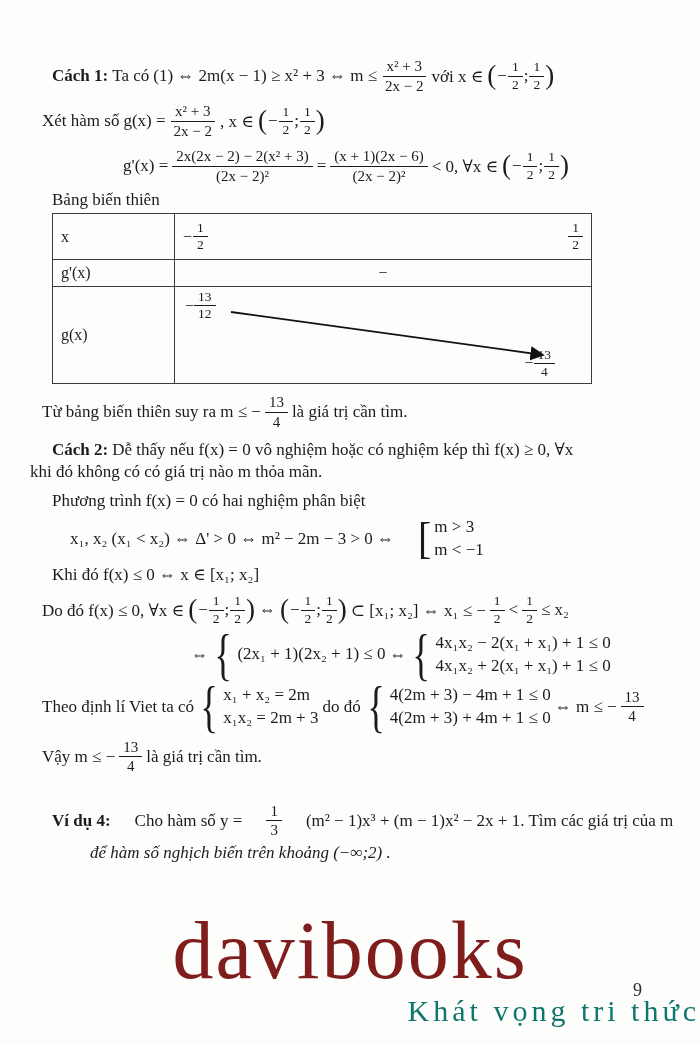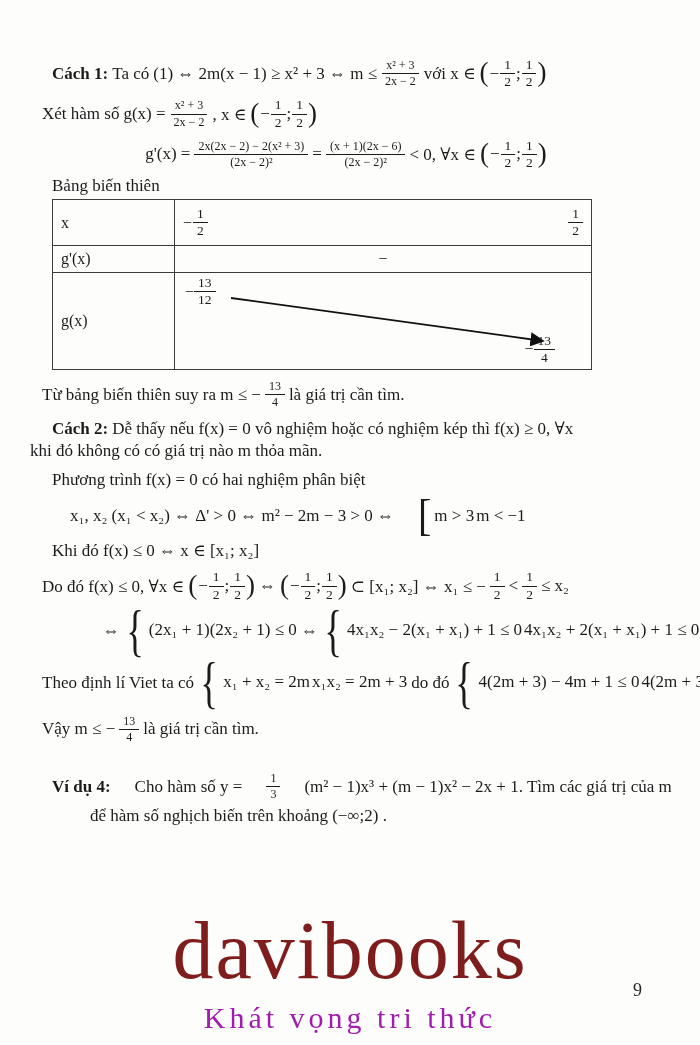--- a/index.html
+++ b/index.html
@@ -13,36 +13,36 @@
     position: relative;
     overflow: hidden;
   }
   .page { position: relative; z-index: 1; padding: 58px 38px 0 30px; }
   .row { display: flex; align-items: center; gap: 4px; margin: 0 0 9px 0; white-space: nowrap; }
   .mb2 { margin-bottom: 2px; } .mb4 { margin-bottom: 4px; gap: 24px; } .mb6 { margin-bottom: 6px; }
   .mb12 { margin-bottom: 28px; }
   .ind1 { padding-left: 22px; }
   .ind2 { padding-left: 12px; }
   .ind3 { padding-left: 40px; }
-  .ind4 { padding-left: 60px; }
+  .ind4 { padding-left: 60px; font-style: italic; }
   .center { justify-content: center; }
   .shiftr { position: relative; left: 55px; }
   .bold { font-weight: bold; }
 
   .frac { display: inline-flex; flex-direction: column; align-items: center; line-height: 1.18; text-align: center; }
   .frac .num { padding: 0 4px 1px 4px; border-bottom: 1px solid #1b1b1b; display: block; }
   .frac .den { padding: 1px 4px 0 4px; display: block; }
   .sfrac { font-size: 13.5px; line-height: 1.05; }
-  .mfrac { font-size: 12px; line-height: 1.1; }
+  .mfrac { font-size: 15px; line-height: 1.1; }
 
   .interval { display: inline-flex; align-items: center; gap: 1px; }
   .bp { font-size: 27px; line-height: 1; transform: translateY(-1px); }
 
   .cases { display: inline-flex; align-items: center; gap: 3px; }
-  .crows { display: inline-flex; flex-direction: row; align-items: flex-start; gap: 2px; line-height: 1.22; }
+  .crows { display: inline-flex; flex-direction: column; align-items: flex-start; gap: 2px; line-height: 1.22; }
   .brace { font-size: 46px; line-height: 1; display: inline-block; transform: scaleY(1.25) scaleX(0.8); transform-origin: center; }
   .bracket { font-size: 40px; line-height: 1; display: inline-block; transform: scaleY(1.1); transform-origin: center; }
 
   .caption { margin: 0 0 3px 0; }
 
   .bbt {
     width: 540px; margin: 0 0 10px 22px;
     border: 1.3px solid #3c3c3c;
     display: grid; grid-template-columns: 122px 1fr;
     font-size: 16px;
@@ -53,21 +53,21 @@
   .cell-x { display: flex; align-items: center; justify-content: space-between; padding: 5px 34px 5px 16px; min-height: 46px; }
   .cell-sign { display: flex; align-items: center; justify-content: center; min-height: 27px; }
   .cell-g { position: relative; height: 96px; }
   .gtop { position: absolute; left: 10px; top: 3px; display: inline-flex; align-items: center; }
   .gbot { position: absolute; right: 36px; bottom: 4px; display: inline-flex; align-items: center; }
   .arrow-svg { position: absolute; left: 52px; top: 18px; }
   .negpair { display: inline-flex; align-items: center; gap: 1px; }
 
   .watermark { position: absolute; left: 0; right: 0; top: 908px; z-index: 0; text-align: center; pointer-events: none; }
   .wm-title { font-size: 82px; line-height: 1.05; color: #7f1d1d; letter-spacing: 2px; }
-  .wm-sub { font-size: 30px; color: #a21caf; letter-spacing: 4px; margin-top: 7px; }
+  .wm-sub { font-size: 30px; color: #0f766e; letter-spacing: 4px; margin-top: 0px; text-align: right; }
   .pagenum { position: absolute; right: 58px; top: 980px; font-size: 18px; color: #2a2a2a; z-index: 2; }
 </style>
 </head>
 <body>
 
 <div class="page">
 
   <div class="row ind1">
     <span class="bold">Cách 1:</span>
     <span>Ta có</span>

